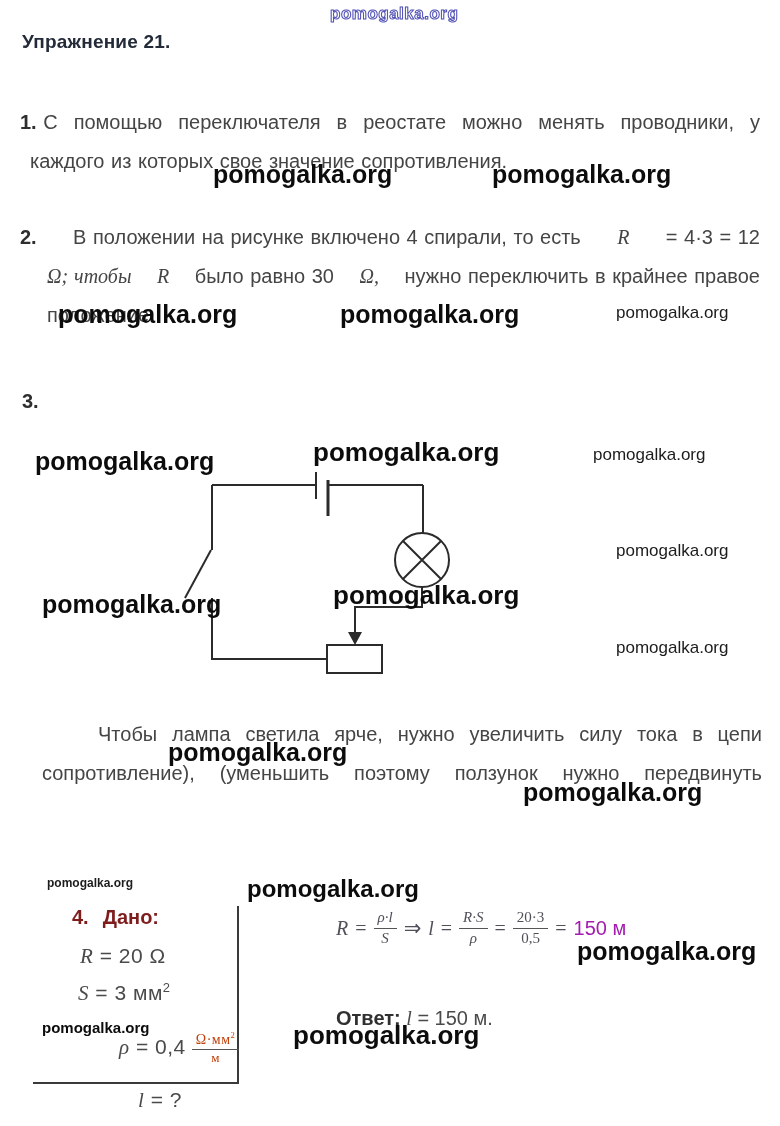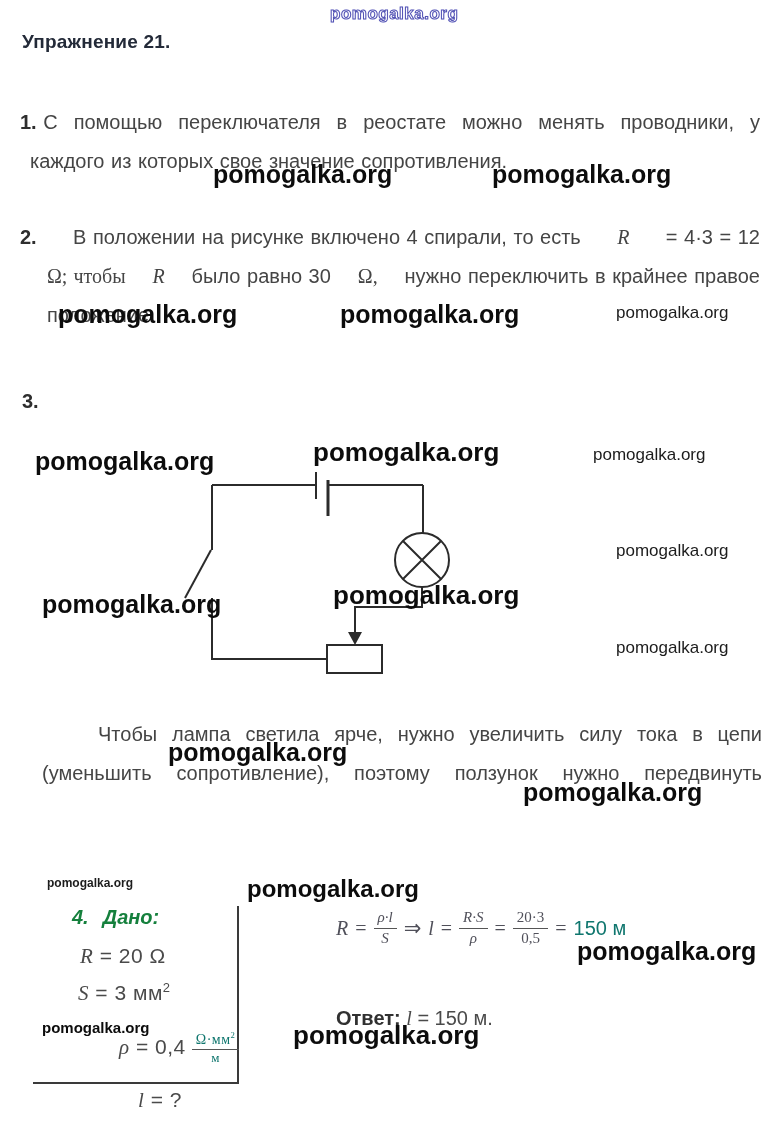--- a/index.html
+++ b/index.html
@@ -15,55 +15,55 @@
     font-size:19px;font-weight:bold;color:#232a38;
     letter-spacing:.2px;
   }
   .para{
     width:740px;font-size:20px;line-height:39px;color:#454545;
     word-spacing:1px;
   }
   .para .ln{white-space:nowrap;}
   .just{display:flex;justify-content:space-between;white-space:nowrap;}
   .num{font-weight:bold;color:#2e2e2e;}
-  .serif{font-family:"Liberation Serif", serif;}
+  .serif{font-family:"Liberation Serif", serif;font-style:italic;}
   .mvar{font-family:"Liberation Serif", serif;font-style:italic;}
   
   .wm{font-weight:bold;color:#0c0c0c;line-height:1;white-space:nowrap;}
   .wm-25{font-size:25px;}
   .wm-26{font-size:26px;}
   .wm-24{font-size:24px;}
   .wm-sm{font-weight:normal;font-size:17px;color:#1c1c1c;}
   .wm-tiny{font-weight:normal;font-size:12px;color:#1c1c1c;}
   .wm-15b{font-size:15px;}
   .wm-outline{
     font-size:17px;font-weight:bold;color:#fdfdff;
     -webkit-text-stroke:1px #5353b5;
     text-shadow:0 0 1px #6a6ac0;
     letter-spacing:.5px;
   }
   
   .vline{width:0;border-left:2px solid #3a3a3a;}
   .hline{height:0;border-top:2px solid #3a3a3a;}
   .given{font-size:21px;color:#4a4a4a;letter-spacing:.5px;}
-  .dano-title{font-size:20px;font-weight:bold;color:#15803d;font-style:italic;}
+  .dano-title{font-size:20px;font-weight:bold;color:#7f1d1d;}
   .dano-title .gap{display:inline-block;width:14px;}
   sup{font-size:.62em;}
   
   .frac{display:inline-flex;flex-direction:column;align-items:center;vertical-align:middle;line-height:1.15;}
   .frac .fnum{border-bottom:1.5px solid #555;padding:0 4px 1px;}
   .frac .fden{padding-top:1px;}
   .formula{display:flex;align-items:center;font-family:"Liberation Serif", serif;
            font-size:20px;color:#50505a;gap:7px;}
   .formula .small{font-size:15px;}
   .imp{font-family:"DejaVu Sans", sans-serif;font-size:21px;}
   .answer{font-size:20px;color:#4a4a4a;}
   .answer b{color:#303030;}
   .rho-line{display:flex;align-items:center;gap:6px;margin-left:37px;}
-  .rho-frac{font-family:"Liberation Serif", serif;font-size:14px;color:#0f766e;}
+  .rho-frac{font-family:"Liberation Serif", serif;font-size:14px;color:#c2410c;}
   
   .circuit{stroke:#2b2b2b;stroke-width:2;fill:none;}
 </style>
 </head>
 <body>
 
 <div class="abs wm-outline" style="left:330px;top:4px;">pomogalka.org</div>
 
 <div class="abs heading" style="left:22px;top:31px;">Упражнение 21.</div>
 
@@ -127,21 +127,21 @@
 <div class="abs wm-sm" style="left:616px;top:541px;">pomogalka.org</div>
 <div class="abs wm wm-25" style="left:42px;top:592px;">pomogalka.org</div>
 <div class="abs wm wm-26" style="left:333px;top:582px;">pomogalka.org</div>
 <div class="abs wm-sm" style="left:616px;top:638px;">pomogalka.org</div>
 
 <div class="abs para" style="left:42px;top:715px;width:720px;">
   <div class="ln just" style="padding-left:56px;">
     <span style="display:flex;justify-content:space-between;width:100%;white-space:pre;"><span>Чтобы</span><span>лампа</span><span>светила</span><span>ярче,</span><span>нужно</span><span>увеличить</span><span>силу</span><span>тока</span><span>в</span><span>цепи</span></span>
   </div>
   <div class="ln just">
-    <span style="display:flex;justify-content:space-between;width:100%;white-space:pre;"><span>(уменьшить</span><span>сопротивление),</span><span>поэтому</span><span>ползунок</span><span>нужно</span><span>передвинуть</span></span>
+    <span style="display:flex;justify-content:space-between;width:100%;white-space:pre;"><span>сопротивление),</span><span>(уменьшить</span><span>поэтому</span><span>ползунок</span><span>нужно</span><span>передвинуть</span></span>
   </div>
 </div>
 <div class="abs wm wm-25" style="left:168px;top:740px;">pomogalka.org</div>
 <div class="abs wm wm-25" style="left:523px;top:780px;">pomogalka.org</div>
 
 <div class="abs wm-tiny" style="left:47px;top:876px;font-weight:bold;">pomogalka.org</div>
 <div class="abs wm wm-24" style="left:247px;top:877px;">pomogalka.org</div>
 
 <div class="abs vline" style="left:237px;top:906px;height:178px;"></div>
 <div class="abs hline" style="left:33px;top:1082px;width:204px;"></div>
@@ -184,21 +184,21 @@
   <span class="frac small">
     <span class="fnum mvar">R·S</span>
     <span class="fden mvar">ρ</span>
   </span>
   <span>=</span>
   <span class="frac small">
     <span class="fnum">20·3</span>
     <span class="fden">0,5</span>
   </span>
   <span>=</span>
-  <span style="font-family:'Liberation Sans',sans-serif;color:#0f766e;">150 м</span>
+  <span style="font-family:'Liberation Sans',sans-serif;color:#a21caf;">150 м</span>
 </div>
 <div class="abs wm wm-25" style="left:577px;top:939px;">pomogalka.org</div>
 
 <div class="abs answer" style="left:336px;top:1007px;">
   <b>Ответ:</b>
   <span class="mvar">l</span><span> = 150 м.</span>
 </div>
 <div class="abs wm wm-26" style="left:293px;top:1022px;">pomogalka.org</div>
 
 </body></html>

